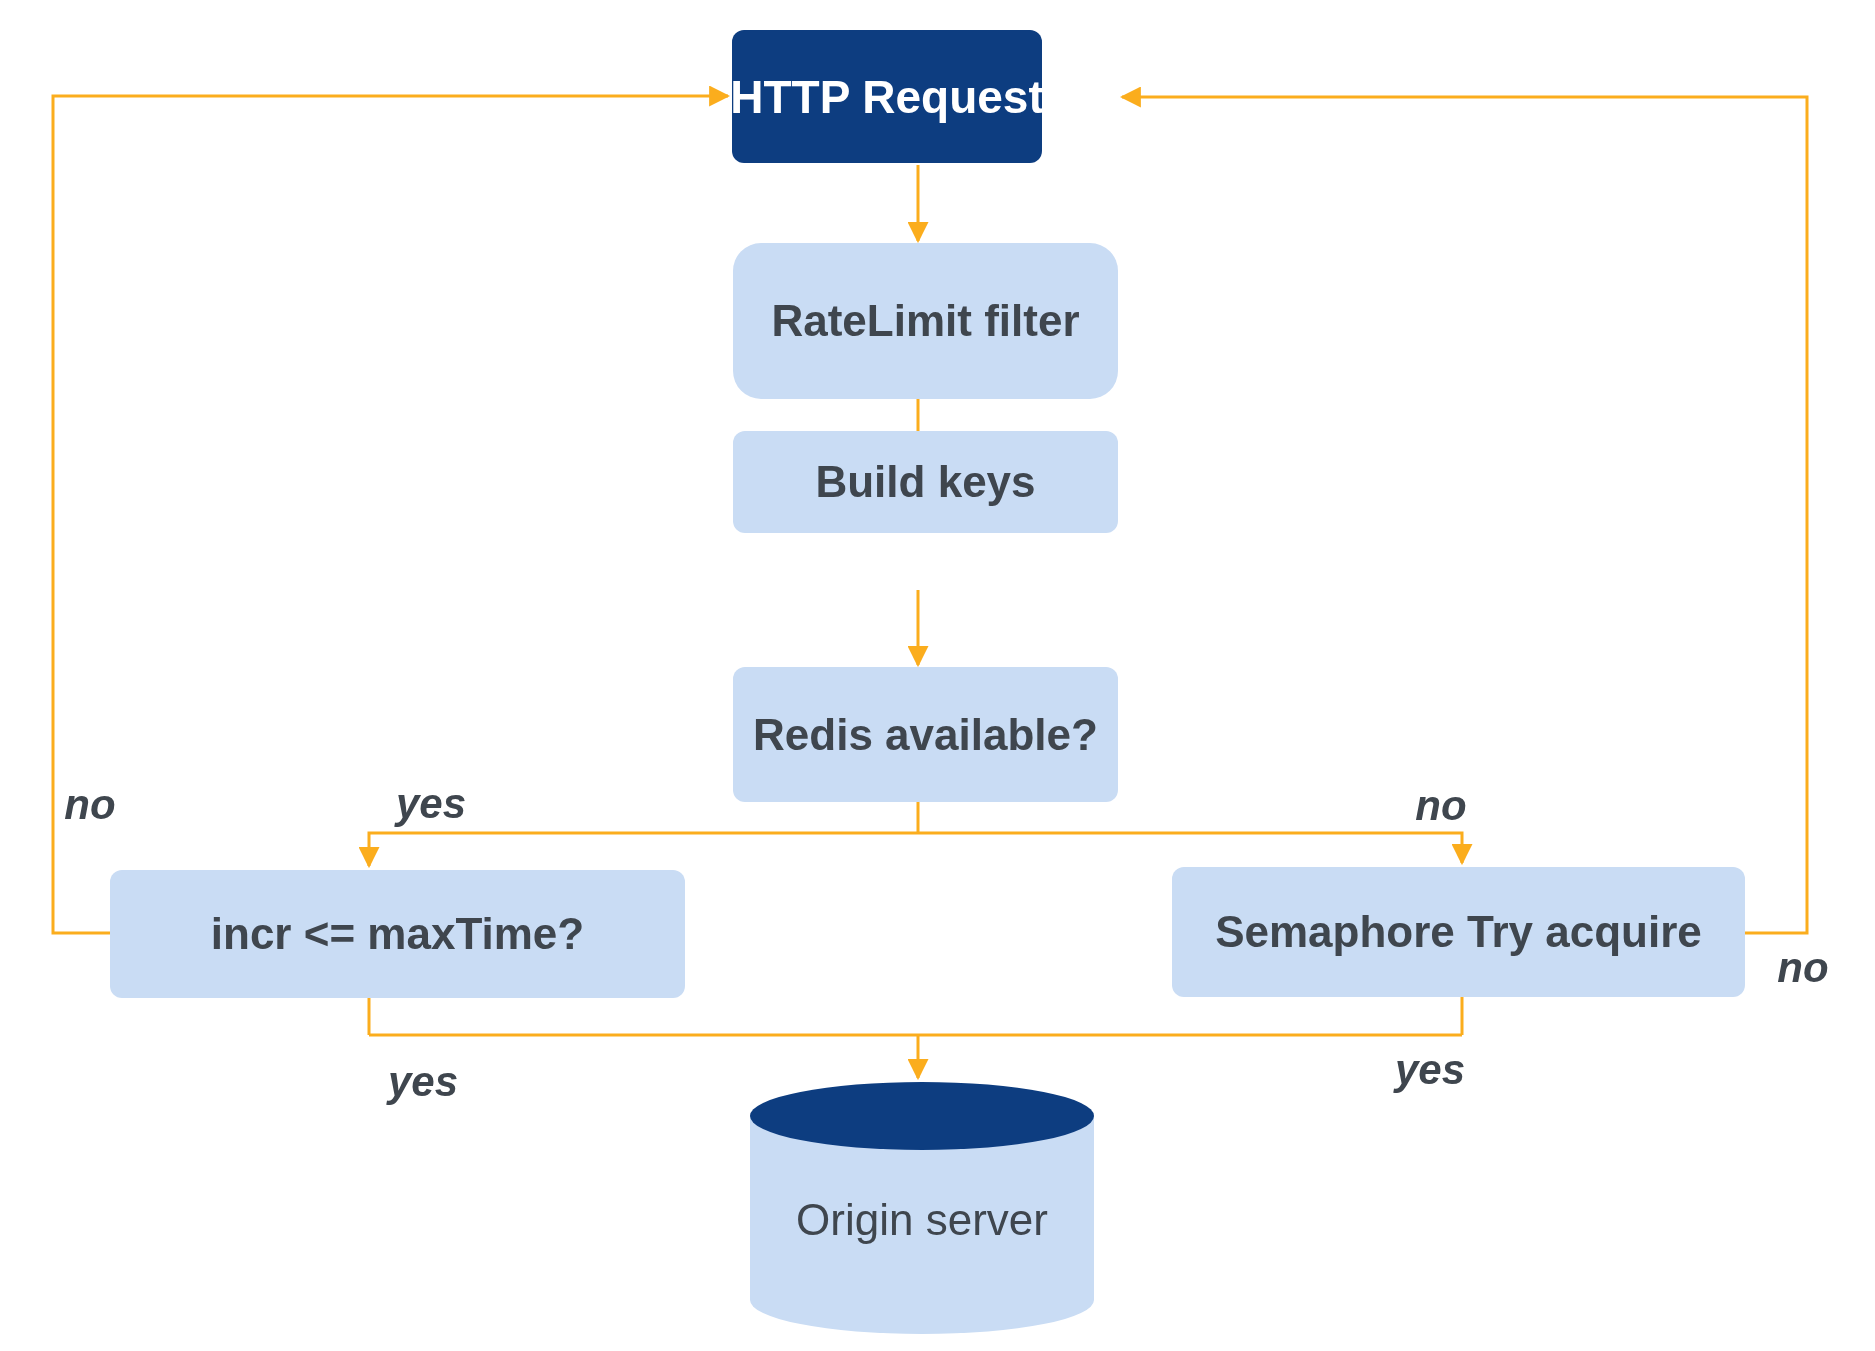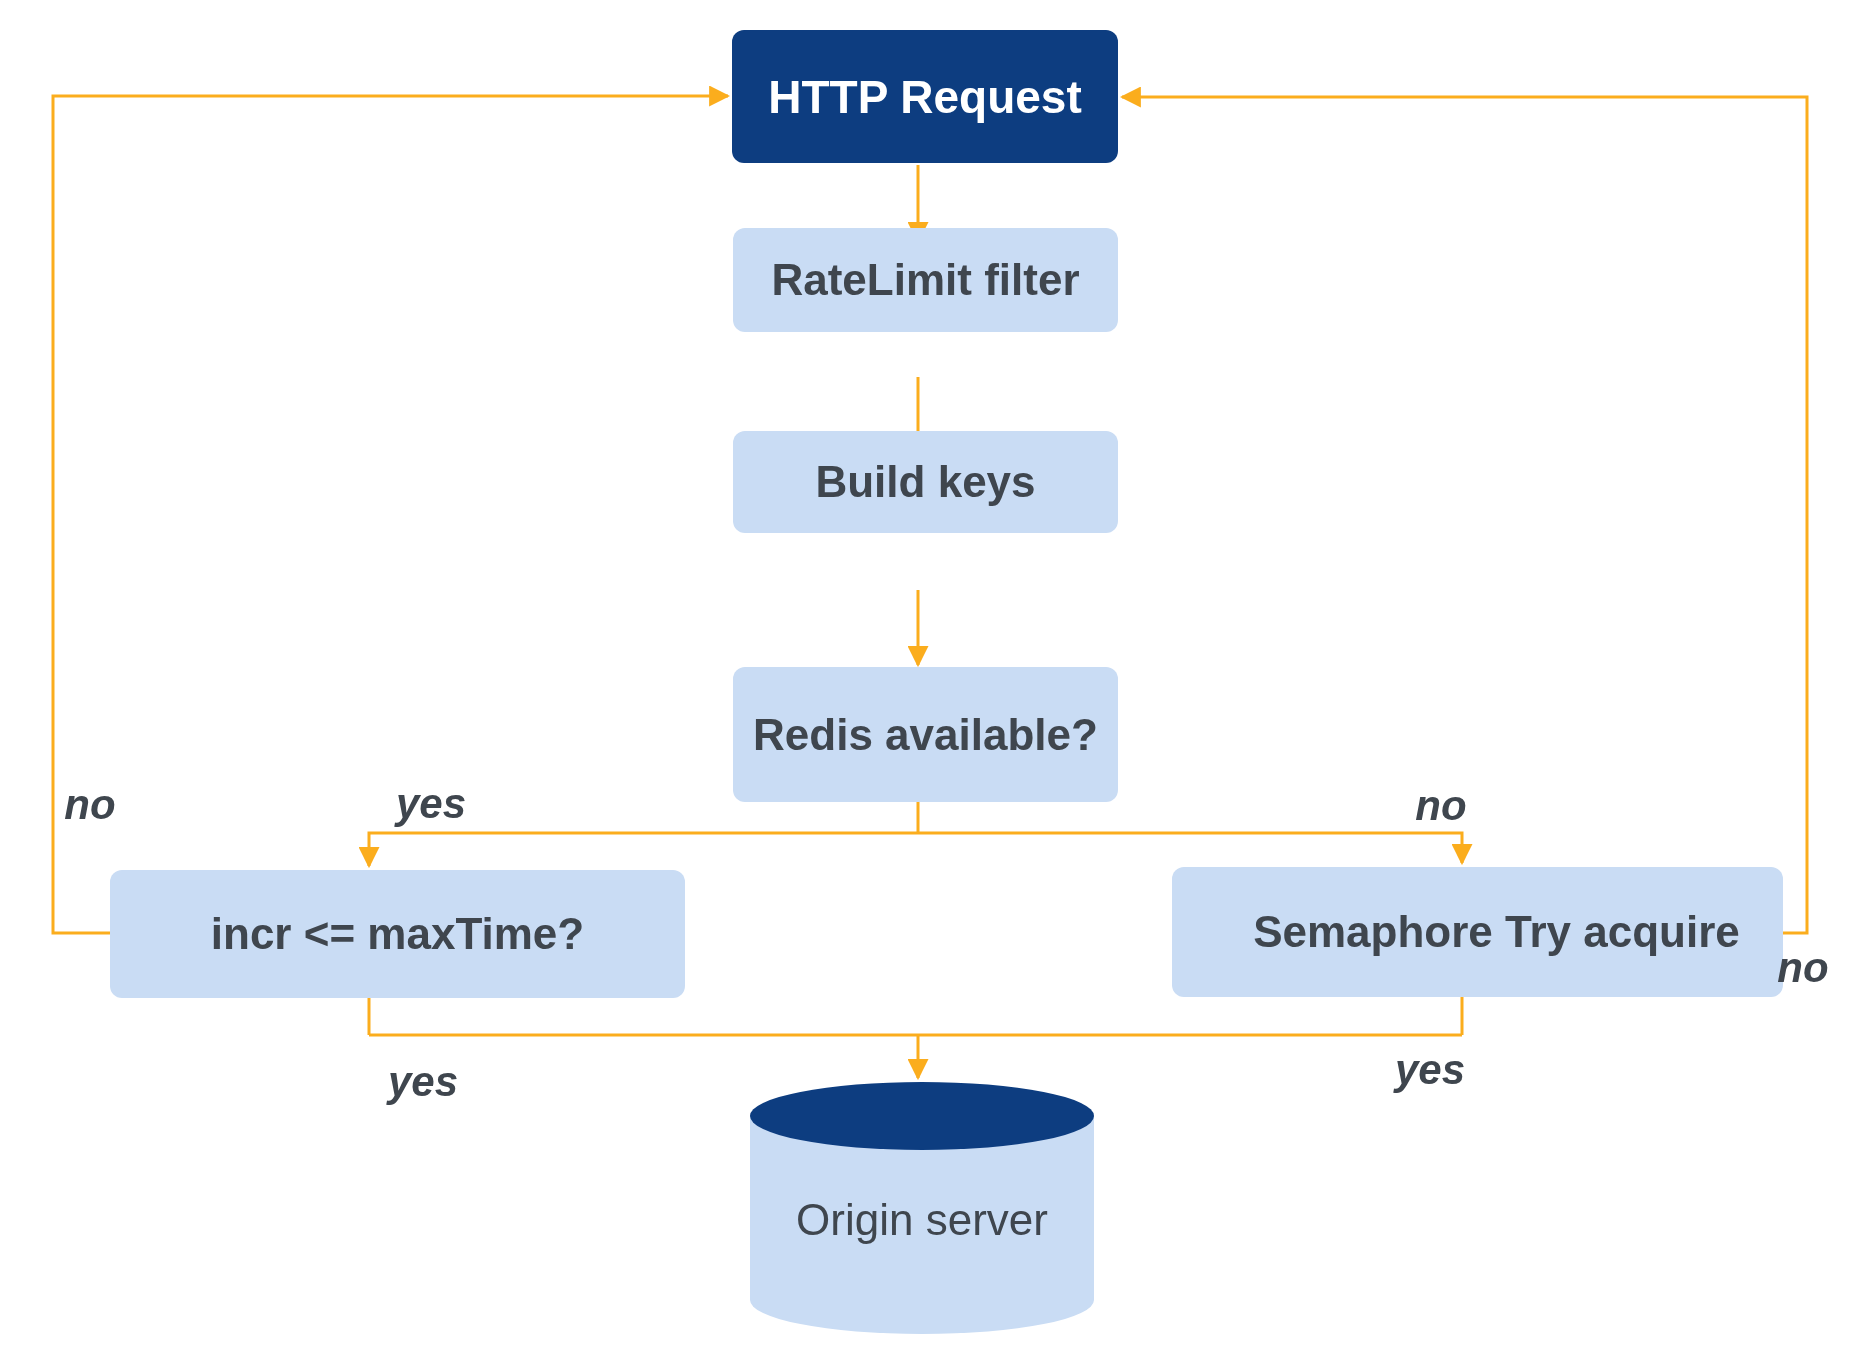--- a/index.html
+++ b/index.html
@@ -42,26 +42,26 @@
     font-size: 44px;
     font-weight: 700;
     text-align: center;
     white-space: nowrap;
   }
   .node.start {
     background: var(--navy);
     color: var(--white);
     font-size: 46px;
   }
-  .node-http  { left: 732px;  top: 30px;   width: 386px; height: 133px; }
-  .node-rate  { left: 733px;  top: 228px;  width: 385px; height: 104px; }
+  .node-http  { left: 732px;  top: 30px;   width: 310px; height: 133px; }
+  .node-rate  { left: 733px;  top: 243px;  width: 385px; height: 156px; border-radius: 28px; }
   .node-build { left: 733px;  top: 431px;  width: 385px; height: 102px; }
   .node-redis { left: 733px;  top: 667px;  width: 385px; height: 135px; }
   .node-incr  { left: 110px;  top: 870px;  width: 575px; height: 128px; }
-  .node-sema  { left: 1172px; top: 867px;  width: 573px; height: 130px; padding-left: 38px; }
+  .node-sema  { left: 1172px; top: 867px;  width: 573px; height: 130px; }
   .cyl-label {
     position: absolute;
     left: 750px; top: 1160px; width: 344px; height: 120px;
     display: flex; align-items: center; justify-content: center;
     color: var(--text_gray);
     font-size: 44px;
     font-weight: 400;
     white-space: nowrap;
   }
   .edge-label {

